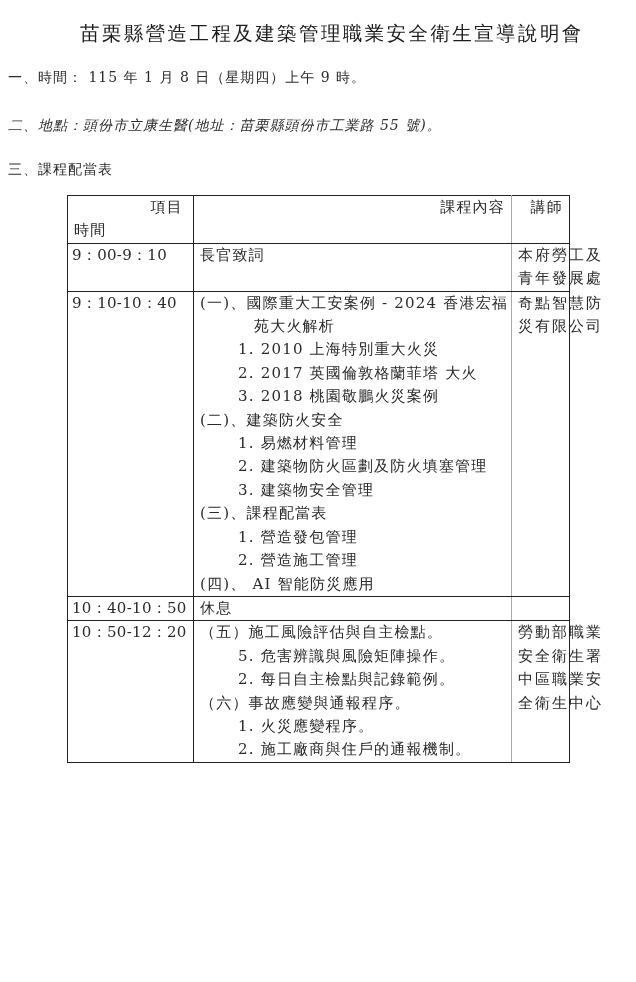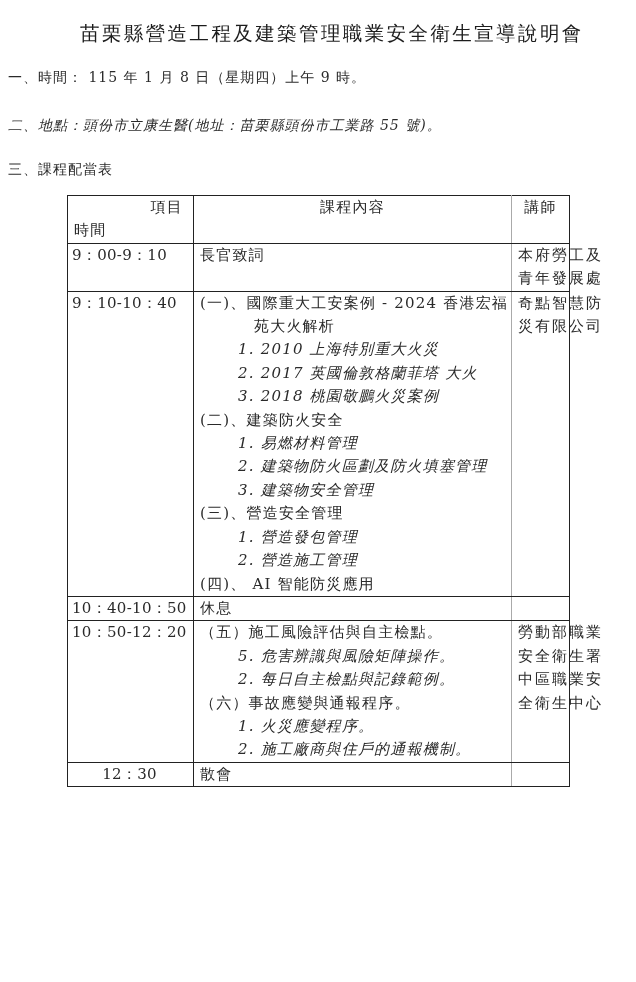--- a/index.html
+++ b/index.html
@@ -25,23 +25,23 @@
   }
   table.sched td {
     border: 1px solid #222; vertical-align: top; padding: 0 6px; line-height: 23.4px;
   }
   table.sched td.c2 { border-left: 1px solid #444; border-right: 1px solid #aaa; }
   col.c1w { width: 126px; }
   col.c2w { width: 318px; }
   col.c3w { width: 58px; }
   .hdr-item { text-align: right; padding-right: 4px; display: block; }
   .hdr-time { display: block; text-align: left; }
-  .center { text-align: center; }
+  .center { text-align: right; }
   .time { white-space: nowrap; letter-spacing: 0.3px; padding-left: 4px !important; }
-  .indent1 { padding-left: 38px; font-style: italic; }
+  .indent1 { padding-left: 38px; }
   .indent-cont { padding-left: 54px; }
   .lecturer { padding-left: 6px !important; padding-right: 2px !important; letter-spacing: 2px; }
   .blk { display: block; white-space: nowrap; }
   .last-row td { border-bottom: 1px solid #222; }
 </style>
 </head>
 <body>
 
 <div class="title">苗栗縣營造工程及建築管理職業安全衛生宣導說明會</div>
 
@@ -80,21 +80,21 @@
       <td class="c2">
         <span class="blk">(一)、國際重大工安案例 - 2024 香港宏福</span>
         <span class="blk indent-cont">苑大火解析</span>
         <span class="blk indent1">1. 2010 上海特別重大火災</span>
         <span class="blk indent1">2. 2017 英國倫敦格蘭菲塔 大火</span>
         <span class="blk indent1">3. 2018 桃園敬鵬火災案例</span>
         <span class="blk">(二)、建築防火安全</span>
         <span class="blk indent1">1. 易燃材料管理</span>
         <span class="blk indent1">2. 建築物防火區劃及防火填塞管理</span>
         <span class="blk indent1">3. 建築物安全管理</span>
-        <span class="blk">(三)、營造安全管理</span>
+        <span class="blk">(三)、課程配當表</span>
         <span class="blk indent1">1. 營造發包管理</span>
         <span class="blk indent1">2. 營造施工管理</span>
         <span class="blk">(四)、 AI 智能防災應用</span>
       </td>
       <td class="lecturer">
         <span class="blk">奇點智慧防</span>
         <span class="blk">災有限公司</span>
       </td>
     </tr>
 
@@ -116,19 +116,14 @@
       </td>
       <td class="lecturer">
         <span class="blk">勞動部職業</span>
         <span class="blk">安全衛生署</span>
         <span class="blk">中區職業安</span>
         <span class="blk">全衛生中心</span>
       </td>
     </tr>
 
 
-    <tr class="last-row">
-      <td class="time center">12：30</td>
-      <td class="c2">散會</td>
-      <td class="lecturer"></td>
-    </tr>
   </tbody>
 </table>
 
 </body></html>

